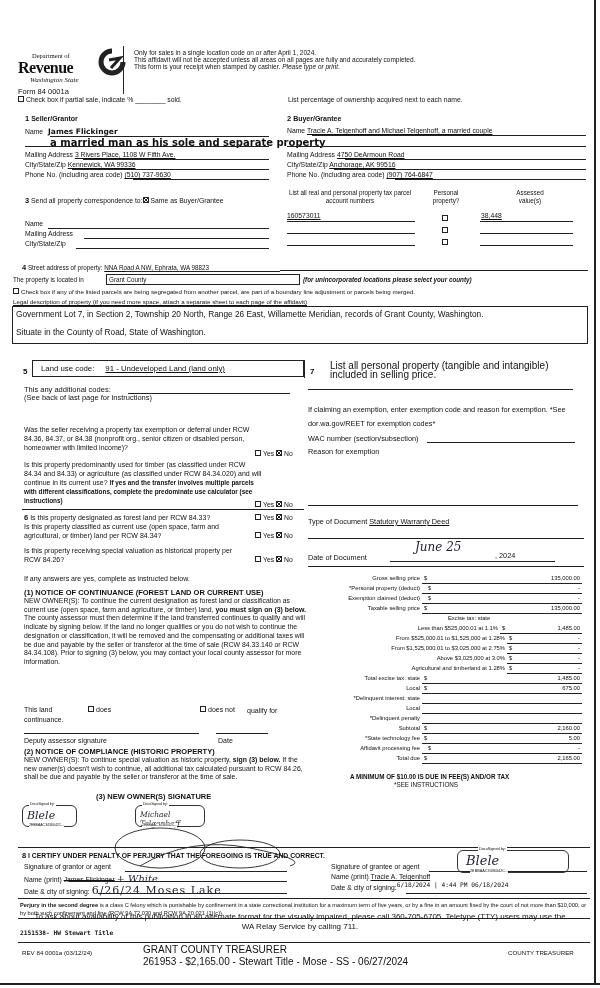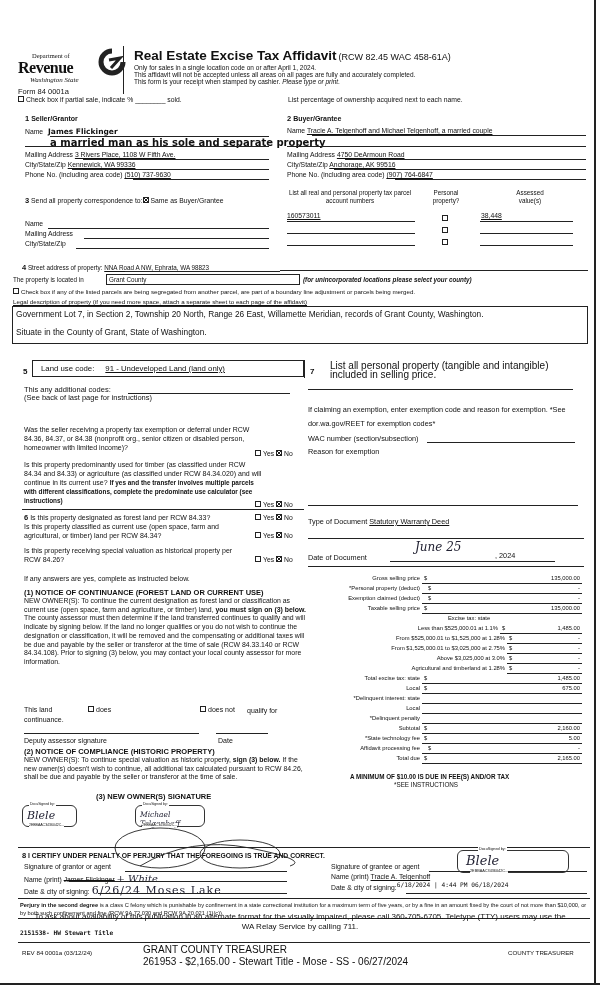--- a/index.html
+++ b/index.html
@@ -29,21 +29,20 @@
   <div class="abs" style="left:0;top:11px;font-family:'Liberation Serif',serif;font-size:16px;font-weight:bold;letter-spacing:-0.5px">Revenue</div>
   <div class="abs" style="left:12px;top:28px;font-family:'Liberation Serif',serif;font-style:italic;font-size:7px">Washington State</div>
   <svg class="abs" style="left:80px;top:0" width="28" height="28" viewBox="0 0 28 28">
       <path d="M14 3 A11 11 0 1 0 25 14" fill="none" stroke="#222" stroke-width="5"></path>
       <path d="M11 12 L22 10 L13 20" fill="none" stroke="#222" stroke-width="3"></path>
     </svg>
 </div>
 <div class="abs" style="left:18px;top:87px;font-size:7.5px">Form 84 0001a</div>
 <div class="abs" style="left:123px;top:46px;width:1px;height:48px;background:#222"></div>
 <div class="abs" style="left:134px;top:48px;width:460px">
-  <div><span style="font-size:13.5px;font-weight:bold">Real Estate Excise Tax Affidavit</span> <span style="font-size:9px">(RCW 82.45 WAC 458-61A)</span></div>
   <div style="font-size:6.5px;margin-top:1px">Only for sales in a single location code on or after April 1, 2024.</div>
   <div style="font-size:6.5px">This affidavit will not be accepted unless all areas on all pages are fully and accurately completed.</div>
   <div style="font-size:6.5px"><span>This form is your receipt when stamped by cashier.</span> <span class="i">Please type or print.</span></div>
 </div>
 <div class="abs" style="left:18px;top:96px;font-size:6.8px"><span class="cb"></span><span>Check box if partial sale, indicate % ________ sold.</span></div>
 <div class="abs" style="left:288px;top:96px;font-size:6.8px">List percentage of ownership acquired next to each name.</div>
 
 <div class="abs" style="left:25px;top:114px;font-size:7px"><b class="sec">1</b> <b>Seller/Grantor</b></div>
 <div class="abs" style="left:25px;top:127px;width:244px;font-size:6.8px">
   <span>Name</span>
@@ -109,21 +108,21 @@
   <span class="ul">NNA Road A NW, Ephrata, WA 98823</span>
 </div>
 <div class="hr" style="left:125px;top:271px;width:155px"></div>
 <div class="abs" style="left:13px;top:276px;font-size:6.3px">The property is located in</div>
 <div class="abs" style="left:106px;top:274px;width:194px;height:11px;border:1px solid #222;padding:1px 2px;font-size:6.3px"><span>Grant County</span></div>
 <div class="abs b i" style="left:303px;top:276px;font-size:6.3px">(for unincorporated locations please select your county)</div>
 <div class="abs" style="left:13px;top:288px;font-size:6.2px"><span class="cb"></span><span>Check box if any of the listed parcels are being segregated from another parcel, are part of a boundary line adjustment or parcels being merged.</span></div>
 <div class="abs ul" style="left:13px;top:298px;font-size:6.2px">Legal description of property (if you need more space, attach a separate sheet to each page of the affidavit)</div>
 <div class="abs" style="left:12px;top:306px;width:576px;height:38px;border:1px solid #222;padding:2px 3px;font-size:8.3px;line-height:10.5px">
   <div>Government Lot 7, in Section 2, Township 20 North, Range 26 East, Willamette Meridian, records of Grant County, Washington.</div>
-  <div style="margin-top:7px">Situate in the County of Grant, State of Washington.</div>
+  <div style="margin-top:7px">Situate in the County of Road, State of Washington.</div>
 </div>
 
 <b class="abs sec" style="left:23px;top:367px;font-size:8px">5</b>
 <div class="abs" style="left:32px;top:360px;width:272px;height:17px;border:1px solid #222;padding:3px 8px;font-size:7.8px">
   <span>Land use code:</span><span class="ul" style="margin-left:11px">91 - Undeveloped Land (land only)</span>
 </div>
 <div class="abs" style="left:24px;top:385px;font-size:7.5px">This any additional codes:</div>
 <div class="hr" style="left:128px;top:393px;width:162px"></div>
 <div class="abs" style="left:24px;top:393px;font-size:7.5px">(See back of last page for instructions)</div>
 

